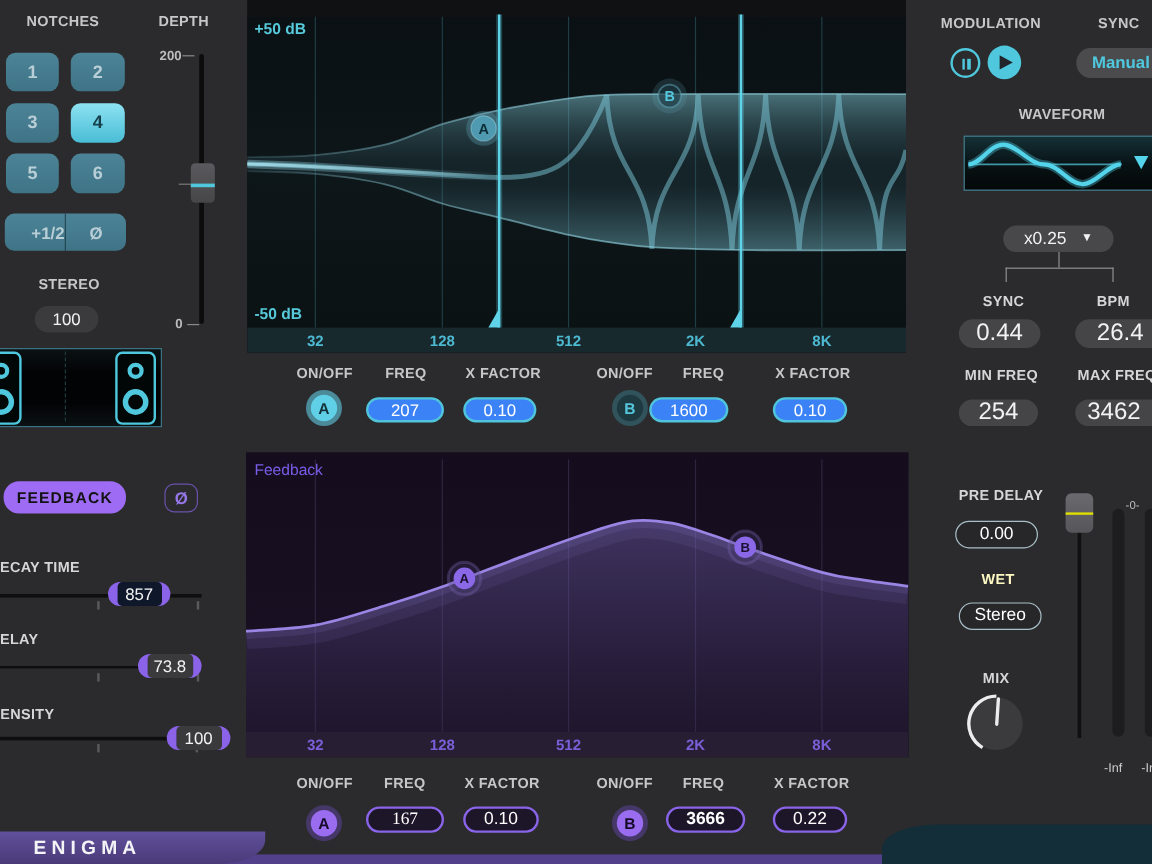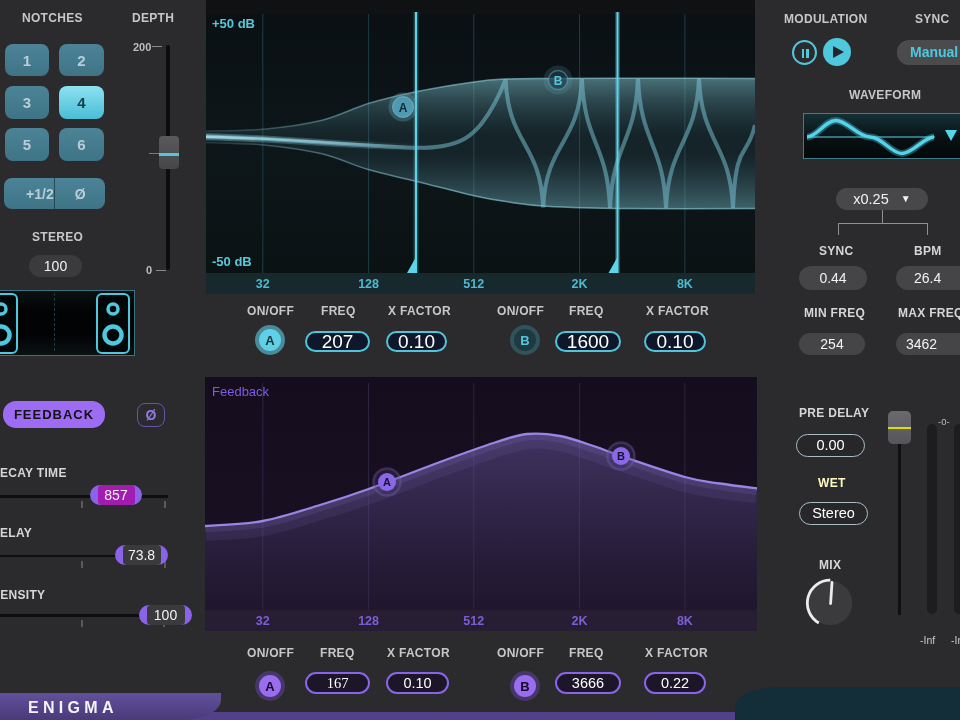--- a/index.html
+++ b/index.html
@@ -1,21 +1,21 @@
 <!DOCTYPE html>
 <html><head>
 <meta charset="utf-8">
 <style>
 html,body{margin:0;padding:0;}
 body{width:960px;height:720px;background:#2b2b2d;font-family:"Liberation Sans",sans-serif;overflow:hidden;position:relative;}
 .abs{position:absolute;}
 .lbl{position:absolute;color:#c7c7c9;font-size:12px;font-weight:bold;letter-spacing:0.3px;white-space:nowrap;}
 .nbtn{position:absolute;border-radius:8px;background:linear-gradient(#4c8396,#3f7487);color:#b9ced6;font-weight:bold;font-size:15px;display:flex;align-items:center;justify-content:center;}
-.pill{position:absolute;border-radius:12px;background:#454548;color:#f2f2f2;font-size:14px;display:flex;align-items:center;justify-content:center;white-space:nowrap;}
-.cyanpill{position:absolute;border-radius:12px;border:2px solid #4fc4da;background:#0f172a;color:#fff;font-size:19px;display:flex;align-items:center;justify-content:center;}
+.pill{position:absolute;border-radius:12px;background:#454548;color:#f2f2f2;font-size:20px;display:flex;align-items:center;justify-content:center;white-space:nowrap;}
+.cyanpill{position:absolute;border-radius:12px;border:2px solid #4fc4da;background:#3b82f6;color:#fff;font-size:14px;display:flex;align-items:center;justify-content:center;}
 .purpill{position:absolute;border-radius:12px;border:2px solid #8a64e8;background:#1d1628;color:#fff;font-size:14.5px;display:flex;align-items:center;justify-content:center;}
 .ltpill{position:absolute;border-radius:12px;border:1.5px solid #a9bfc7;background:rgba(0,0,0,0.08);color:#fff;font-size:14.5px;display:flex;align-items:center;justify-content:center;}
 </style>
 </head>
 <body>
 
 <div class="lbl" style="left:22px;top:11px;">NOTCHES</div>
 <div class="nbtn" style="left:5px;top:44px;width:44px;height:32px;">1</div>
 <div class="nbtn" style="left:59px;top:44px;width:45px;height:32px;">2</div>
 <div class="nbtn" style="left:5px;top:86px;width:44px;height:33px;">3</div>
@@ -57,21 +57,21 @@
 </div>
 
 <div class="abs" style="left:3px;top:401px;width:102px;height:27px;border-radius:13px;background:#9e6cf4;color:#131313;font-size:13px;font-weight:bold;letter-spacing:1px;display:flex;align-items:center;justify-content:center;">FEEDBACK</div>
 <div class="abs" style="left:137px;top:403px;width:28px;height:24px;border-radius:8px;border:1.5px solid #6a52ab;color:#9576e8;font-size:14px;font-weight:bold;display:flex;align-items:center;justify-content:center;box-sizing:border-box;">Ø</div>
 
 <div class="lbl" style="left:-9px;top:466px;color:#d6d6d8;">DECAY TIME</div>
 <div class="abs" style="left:-50px;top:495px;width:218px;height:2.5px;background:#0e0e0e;"></div>
 <div class="abs" style="left:81px;top:501px;width:1.5px;height:7px;background:#5a5a5c;"></div>
 <div class="abs" style="left:164px;top:501px;width:1.5px;height:7px;background:#5a5a5c;"></div>
 <div class="abs" style="left:90px;top:485px;width:52px;height:20px;border-radius:10px;background:#8a63e8;">
-  <div class="abs" style="left:7.5px;top:0;width:37px;height:20px;background:#a21caf;border-radius:4px;color:#f2f2f2;font-size:14px;display:flex;align-items:center;justify-content:center;">857</div>
+  <div class="abs" style="left:7.5px;top:0;width:37px;height:20px;background:#0f172a;border-radius:4px;color:#f2f2f2;font-size:14px;display:flex;align-items:center;justify-content:center;">857</div>
 </div>
 <div class="lbl" style="left:-9px;top:526px;color:#d6d6d8;">DELAY</div>
 <div class="abs" style="left:-50px;top:554.5px;width:218px;height:2.5px;background:#0e0e0e;"></div>
 <div class="abs" style="left:81px;top:561px;width:1.5px;height:7px;background:#5a5a5c;"></div>
 <div class="abs" style="left:164px;top:561px;width:1.5px;height:7px;background:#5a5a5c;"></div>
 <div class="abs" style="left:115px;top:545px;width:53px;height:20px;border-radius:10px;background:#8a63e8;">
   <div class="abs" style="left:7.5px;top:0;width:38px;height:20px;background:#3a3a3d;border-radius:4px;color:#f2f2f2;font-size:14px;display:flex;align-items:center;justify-content:center;">73.8</div>
 </div>
 <div class="lbl" style="left:-20px;top:588px;color:#d6d6d8;">INTENSITY</div>
 <div class="abs" style="left:-50px;top:614px;width:218px;height:2.5px;background:#0e0e0e;"></div>
@@ -163,21 +163,21 @@
 <div class="lbl" style="left:388px;top:304px;">X FACTOR</div>
 <div class="lbl" style="left:497px;top:304px;">ON/OFF</div>
 <div class="lbl" style="left:569px;top:304px;">FREQ</div>
 <div class="lbl" style="left:646px;top:304px;">X FACTOR</div>
 <div class="abs" style="left:255px;top:325px;width:30px;height:30px;border-radius:50%;background:#4a8a99;"></div>
 <div class="abs" style="left:259px;top:329px;width:22px;height:22px;border-radius:50%;background:#5fd0e6;color:#16323c;font-size:13px;font-weight:bold;display:flex;align-items:center;justify-content:center;">A</div>
 <div class="cyanpill" style="left:305px;top:331px;width:65px;height:21px;box-sizing:border-box;">207</div>
 <div class="cyanpill" style="left:386px;top:331px;width:61px;height:21px;box-sizing:border-box;">0.10</div>
 <div class="abs" style="left:510px;top:325px;width:30px;height:30px;border-radius:50%;background:#31535c;"></div>
 <div class="abs" style="left:514px;top:329px;width:22px;height:22px;border-radius:50%;background:#1f3940;color:#54c7dd;font-size:13px;font-weight:bold;display:flex;align-items:center;justify-content:center;">B</div>
-<div class="cyanpill" style="left:555px;top:331px;width:66px;height:21px;box-sizing:border-box;">1600</div>
+<div class="cyanpill" style="left:541px;top:331px;width:66px;height:21px;box-sizing:border-box;">1600</div>
 <div class="cyanpill" style="left:644px;top:331px;width:62px;height:21px;box-sizing:border-box;">0.10</div>
 
 <div class="abs" style="left:205px;top:377px;width:552px;height:254px;background:#130c1a;">
 <svg width="552" height="254" viewBox="0 0 552 254" style="position:absolute;left:0;top:0;">
   <defs>
     <linearGradient id="botbg" x1="0" y1="0" x2="0" y2="1">
       <stop offset="0" stop-color="#150d1d"></stop>
           <stop offset="1" stop-color="#1a1124"></stop>
     </linearGradient>
     <linearGradient id="botfill" x1="0" y1="56" x2="0" y2="233" gradientUnits="userSpaceOnUse">
@@ -226,21 +226,21 @@
 <div class="lbl" style="left:387px;top:646px;">X FACTOR</div>
 <div class="lbl" style="left:497px;top:646px;">ON/OFF</div>
 <div class="lbl" style="left:569px;top:646px;">FREQ</div>
 <div class="lbl" style="left:645px;top:646px;">X FACTOR</div>
 <div class="abs" style="left:255px;top:671px;width:30px;height:30px;border-radius:50%;background:#453868;"></div>
 <div class="abs" style="left:259px;top:675px;width:22px;height:22px;border-radius:50%;background:#9a6cf0;color:#150b29;font-size:13px;font-weight:bold;display:flex;align-items:center;justify-content:center;">A</div>
 <div class="purpill" style="left:305px;top:672px;width:65px;height:22px;box-sizing:border-box;font-family:Liberation Serif, serif;">167</div>
 <div class="purpill" style="left:386px;top:672px;width:63px;height:22px;box-sizing:border-box;">0.10</div>
 <div class="abs" style="left:510px;top:671px;width:30px;height:30px;border-radius:50%;background:#453868;"></div>
 <div class="abs" style="left:514px;top:675px;width:22px;height:22px;border-radius:50%;background:#9a6cf0;color:#150b29;font-size:13px;font-weight:bold;display:flex;align-items:center;justify-content:center;">B</div>
-<div class="purpill" style="left:555px;top:672px;width:66px;height:22px;box-sizing:border-box;">3666</div>
+<div class="purpill" style="left:555px;top:672px;width:66px;height:22px;box-sizing:border-box;font-weight:bold;">3666</div>
 <div class="purpill" style="left:644px;top:672px;width:62px;height:22px;box-sizing:border-box;">0.22</div>
 
 <div class="lbl" style="left:784px;top:12px;">MODULATION</div>
 <div class="lbl" style="left:915px;top:12px;">SYNC</div>
 <div class="abs" style="left:792px;top:40px;width:25px;height:25px;border-radius:50%;border:2px solid #4fc8de;box-sizing:border-box;">
   <div class="abs" style="left:7.5px;top:6.5px;width:2.5px;height:9px;background:#4fc8de;"></div>
   <div class="abs" style="left:12px;top:6.5px;width:2.5px;height:9px;background:#4fc8de;"></div>
 </div>
 <div class="abs" style="left:823px;top:38px;width:28px;height:28px;border-radius:50%;background:#4fc8de;">
   <div class="abs" style="left:10px;top:7.5px;width:0;height:0;border-left:11px solid #22262a;border-top:6.5px solid transparent;border-bottom:6.5px solid transparent;"></div>

